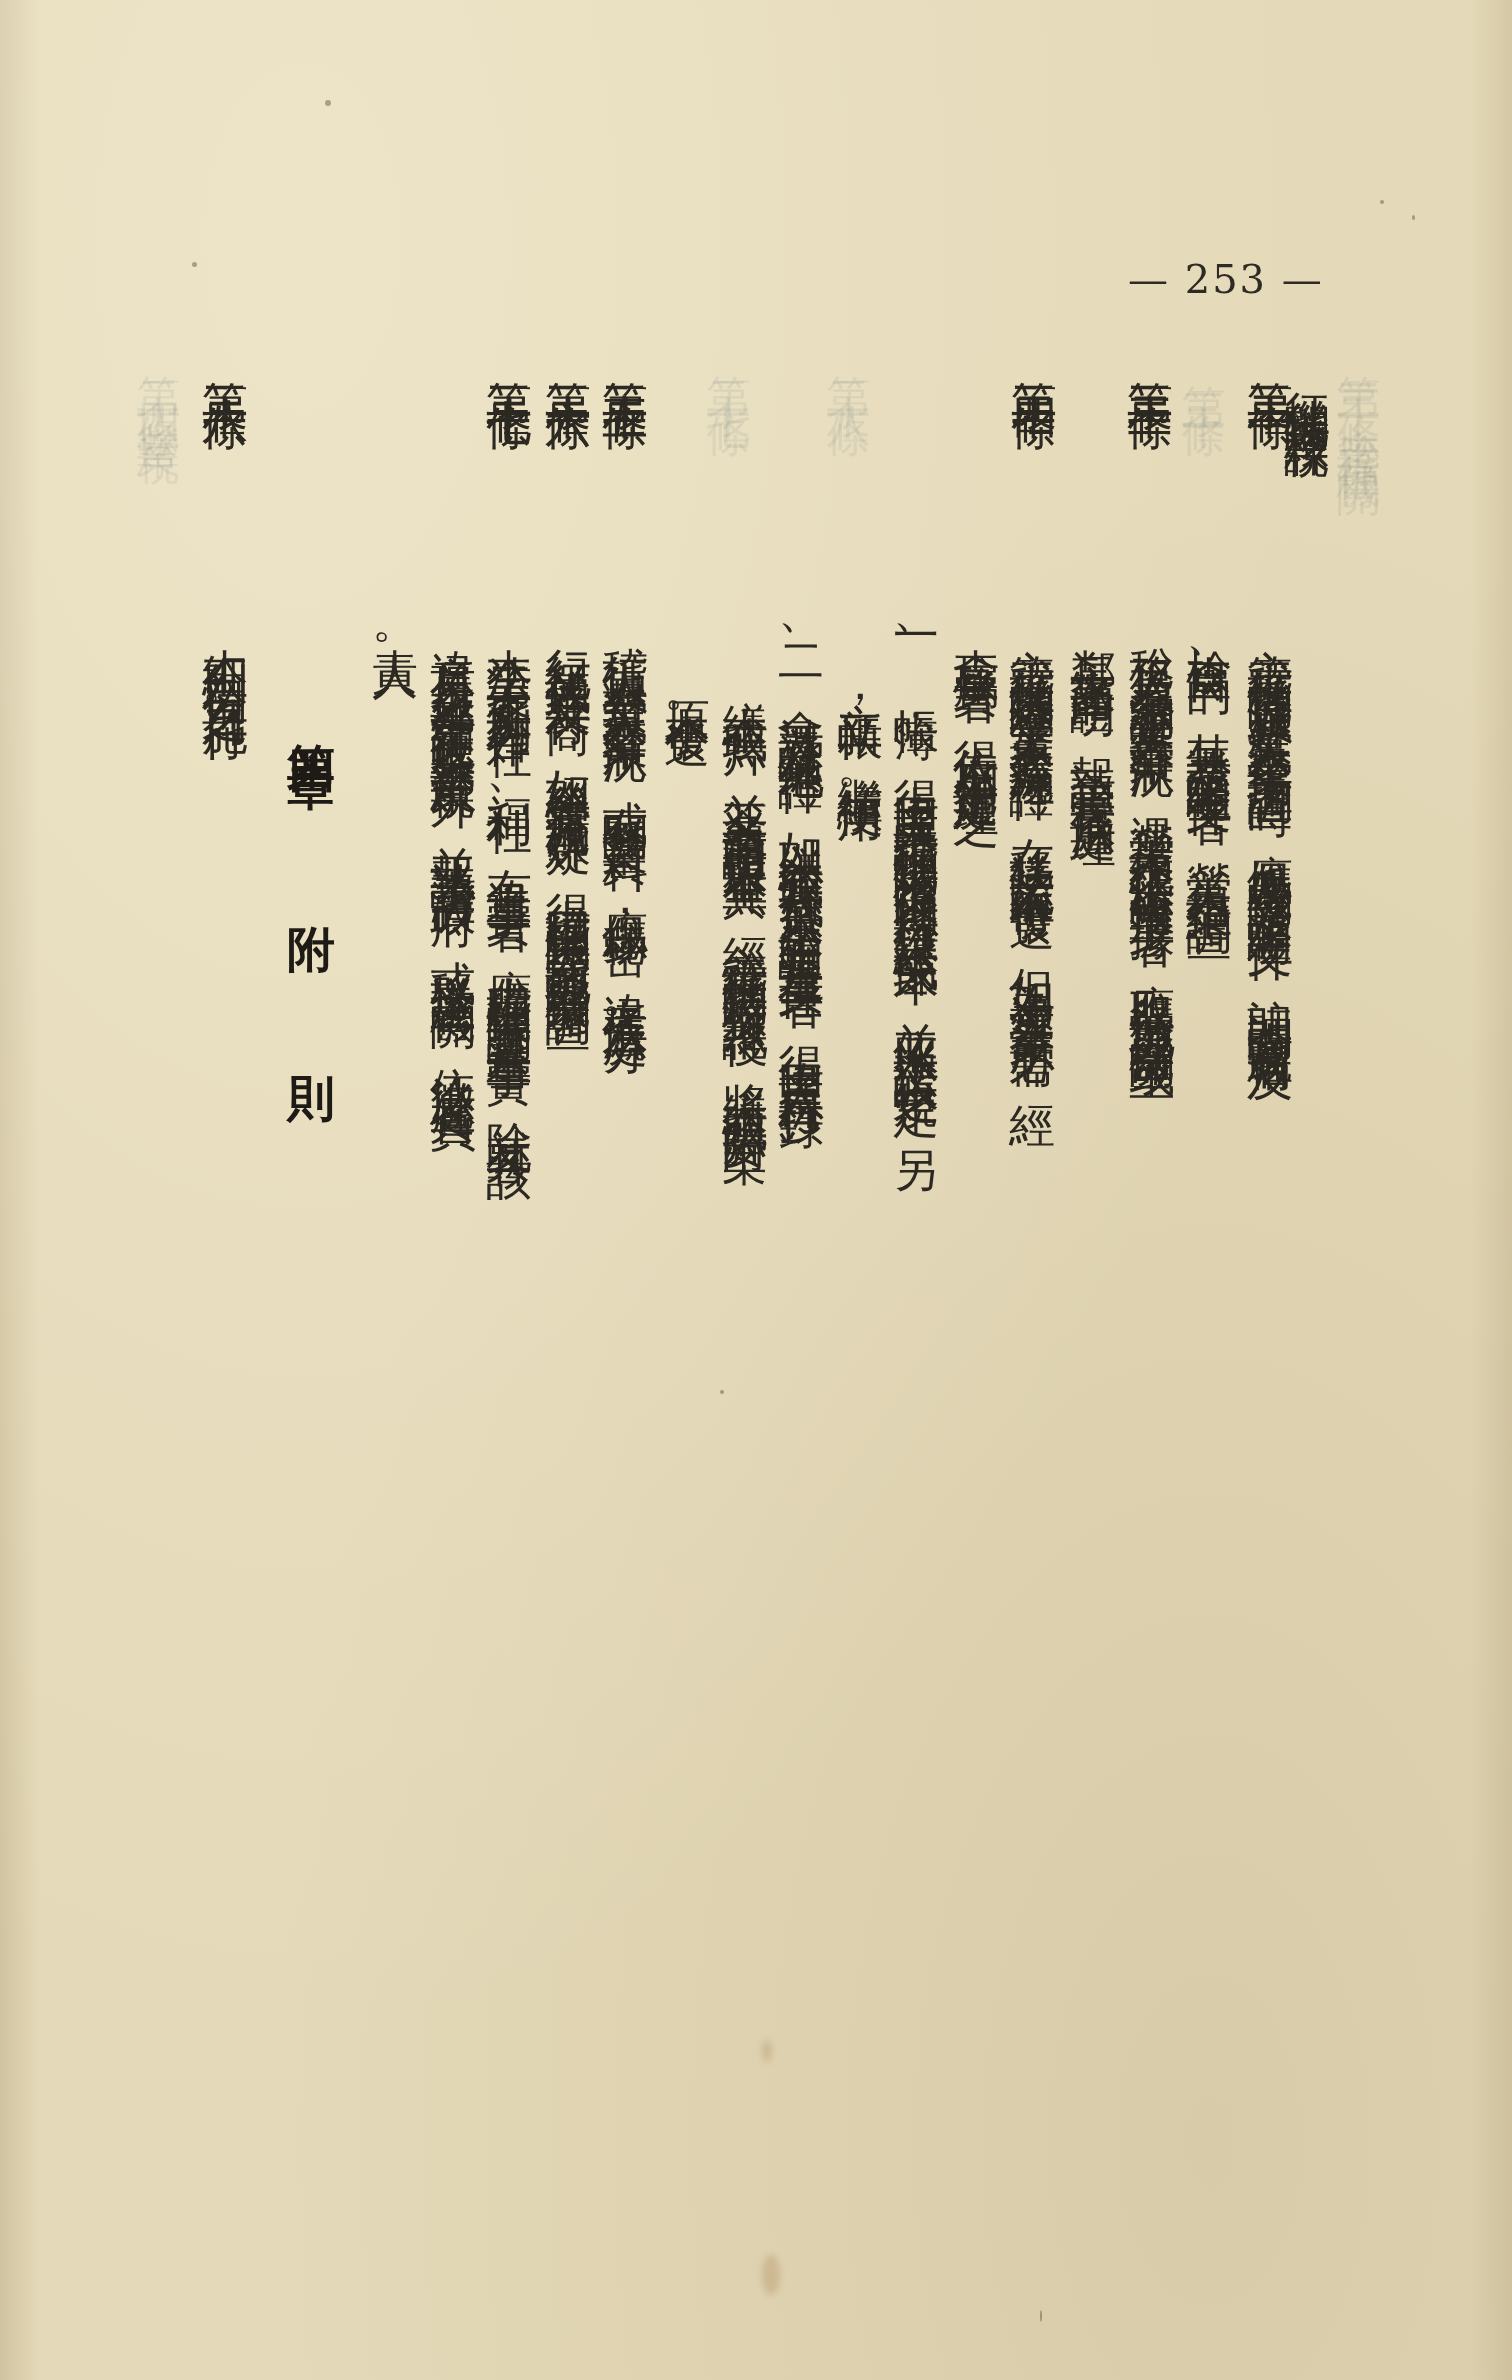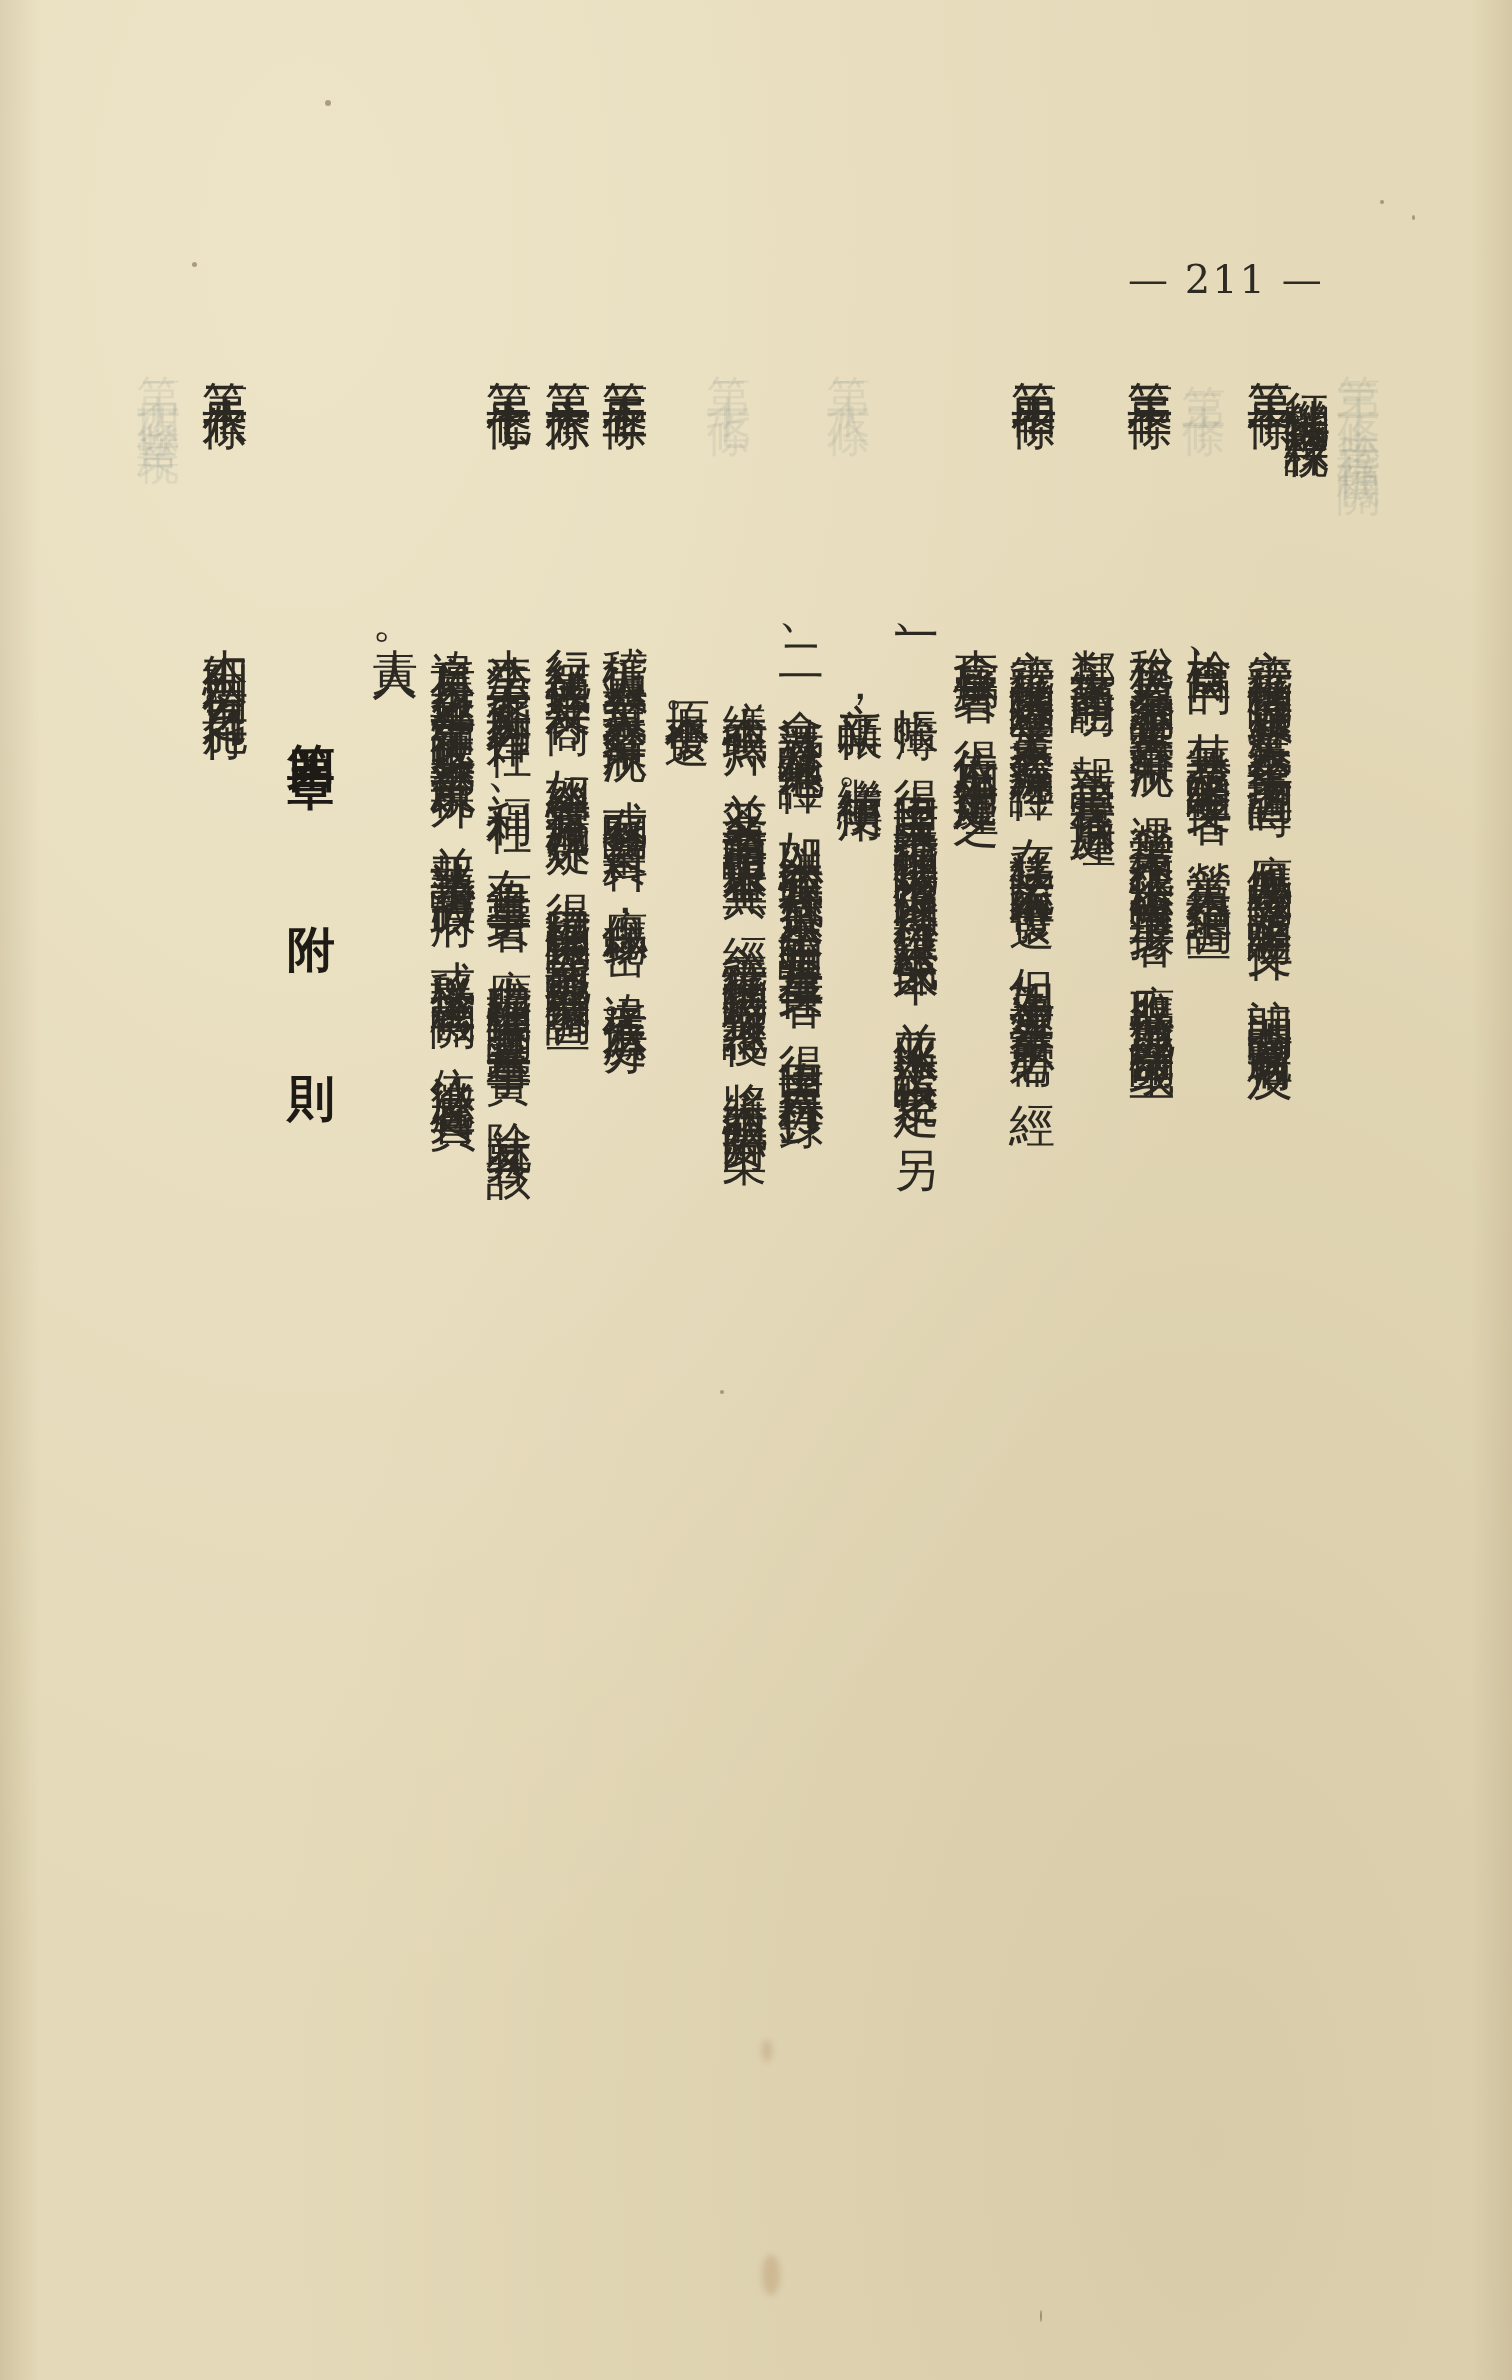--- a/index.html
+++ b/index.html
@@ -81,21 +81,21 @@
 <body>
 
 <div class="page">
 
   <div class="bleed" style="left:1330px; top:340px;">第三十一條主管稽征機關</div>
   <div class="bleed" style="left:1175px; top:350px;">第三十條</div>
   <div class="bleed" style="left:820px; top:340px;">第二十八條</div>
   <div class="bleed" style="left:700px; top:340px;">第二十七條</div>
   <div class="bleed" style="left:130px; top:340px;">第二十四條營業稅</div>
 
-  <div class="page-number">— 211 —</div>
+  <div class="page-number">— 253 —</div>
 
   <div class="col" style="left:1282px; top:355px;">
     <span>征機關查核課稅。</span>
   </div>
 
   <div class="col label" style="left:1245px; top:345px;">
     <span>第三十二條</span>
   </div>
   <div class="col" style="left:1245px; top:612px;">
     <span>主管稽征機關派員赴營業人之營業場所調查時，應佩帶機關證章及證明文件，註明調查商號名稱及</span>

